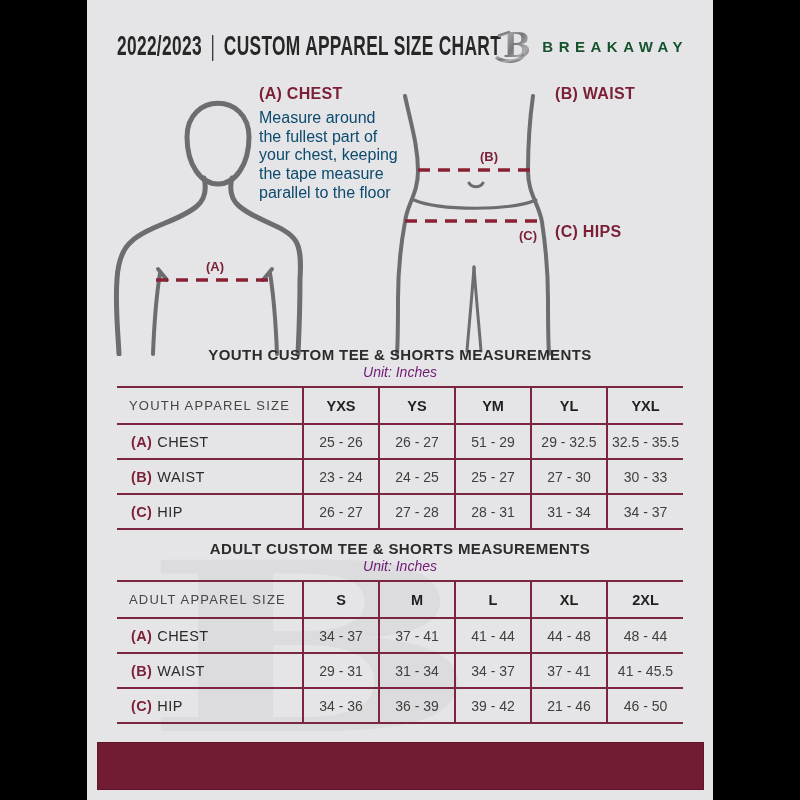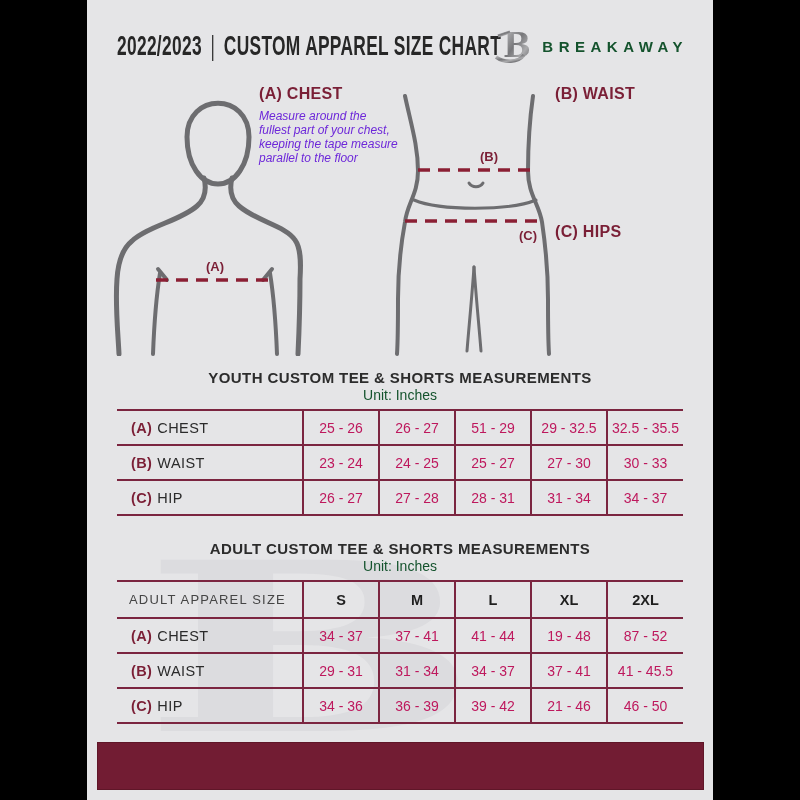--- a/index.html
+++ b/index.html
@@ -30,38 +30,38 @@
   .diagrams{position:absolute;top:82px;left:0;width:626px;height:282px;z-index:1;}
   .fig{position:absolute;}
   .fig-a{left:23px;top:1px;}
   .fig-b{left:305px;top:12px;}
   .diag-block{position:absolute;}
   .chest-block{left:172px;top:3px;width:140px;}
   .waist-block{left:468px;top:3px;width:150px;}
   .hips-block{left:468px;top:141px;width:152px;}
   .diag-h{font-size:16px;font-weight:800;color:#7a1f36;letter-spacing:0.3px;}
   .diag-p{
-    margin-top:6px;font-size:12px;font-style:italic;font-weight:500;
-    color:#6d28d9;line-height:1.17;white-space:pre-line;
+    margin-top:6px;font-size:16px;font-weight:500;
+    color:#0c4a6e;line-height:1.17;white-space:pre-line;
   }
 
   
   .tbl-section{position:absolute;left:30px;width:566px;text-align:center;z-index:1;}
-  .youth-section{top:369px;}
+  .youth-section{top:346px;}
   .adult-section{top:540px;}
   .tbl-title{font-size:15px;font-weight:700;letter-spacing:0.4px;color:#2c2c2c;}
-  .tbl-unit{font-size:14px;font-weight:500;color:#14532d;margin-top:1px;}
+  .tbl-unit{font-size:14px;font-style:italic;font-weight:500;color:#701a75;margin-top:1px;}
   table{border-collapse:collapse;width:566px;table-layout:fixed;margin-top:6px;background:transparent;}
   col.c-lbl{width:186px;}
   col.c-val{width:76px;}
   th,td{border-top:2px solid #7b2540;border-bottom:2px solid #7b2540;}
   th:not(.lbl),td:not(.lbl){border-left:2px solid #7b2540;}
   th{height:33px;font-size:14.5px;font-weight:700;color:#1f1f1f;text-align:center;}
   th.lbl{font-weight:400;font-size:13px;letter-spacing:1.2px;color:#454545;text-align:left;padding-left:12px;}
-  td{height:31px;font-size:14px;color:#be185d;}
+  td{height:31px;font-size:14px;color:#404040;}
   td.lbl{text-align:left;padding-left:14px;font-size:14.5px;color:#2b2b2b;letter-spacing:0.4px;}
   .pfx{color:#7b1f36;font-weight:700;margin-right:5px;}
 
   
   .watermark{
     position:absolute;left:55px;top:560px;z-index:0;
     font-family:"DejaVu Serif","Liberation Serif",serif;
     font-weight:700;font-size:235px;line-height:0.75;color:#dcdcdf;
     transform:scaleX(1.7);transform-origin:left top;
     user-select:none;pointer-events:none;
@@ -152,20 +152,28 @@
       <table>
         <colgroup>
             <col class="c-lbl">
             <col class="c-val">
             <col class="c-val">
             <col class="c-val">
             <col class="c-val">
             <col class="c-val">
           </colgroup>
         <tbody>
+            <tr>
+          <th class="lbl">YOUTH APPAREL SIZE</th>
+          <th>YXS</th>
+          <th>YS</th>
+          <th>YM</th>
+          <th>YL</th>
+          <th>YXL</th>
+        </tr>
         <tr>
           <td class="lbl"><span class="pfx">(A)</span><span>CHEST</span></td>
           <td>25 - 26</td>
           <td>26 - 27</td>
           <td>51 - 29</td>
           <td>29 - 32.5</td>
           <td>32.5 - 35.5</td>
         </tr>
         <tr>
           <td class="lbl"><span class="pfx">(B)</span><span>WAIST</span></td>
@@ -206,22 +214,22 @@
           <th>M</th>
           <th>L</th>
           <th>XL</th>
           <th>2XL</th>
         </tr>
         <tr>
           <td class="lbl"><span class="pfx">(A)</span><span>CHEST</span></td>
           <td>34 - 37</td>
           <td>37 - 41</td>
           <td>41 - 44</td>
-          <td>19 - 48</td>
-          <td>87 - 52</td>
+          <td>44 - 48</td>
+          <td>48 - 44</td>
         </tr>
         <tr>
           <td class="lbl"><span class="pfx">(B)</span><span>WAIST</span></td>
           <td>29 - 31</td>
           <td>31 - 34</td>
           <td>34 - 37</td>
           <td>37 - 41</td>
           <td>41 - 45.5</td>
         </tr>
         <tr>

